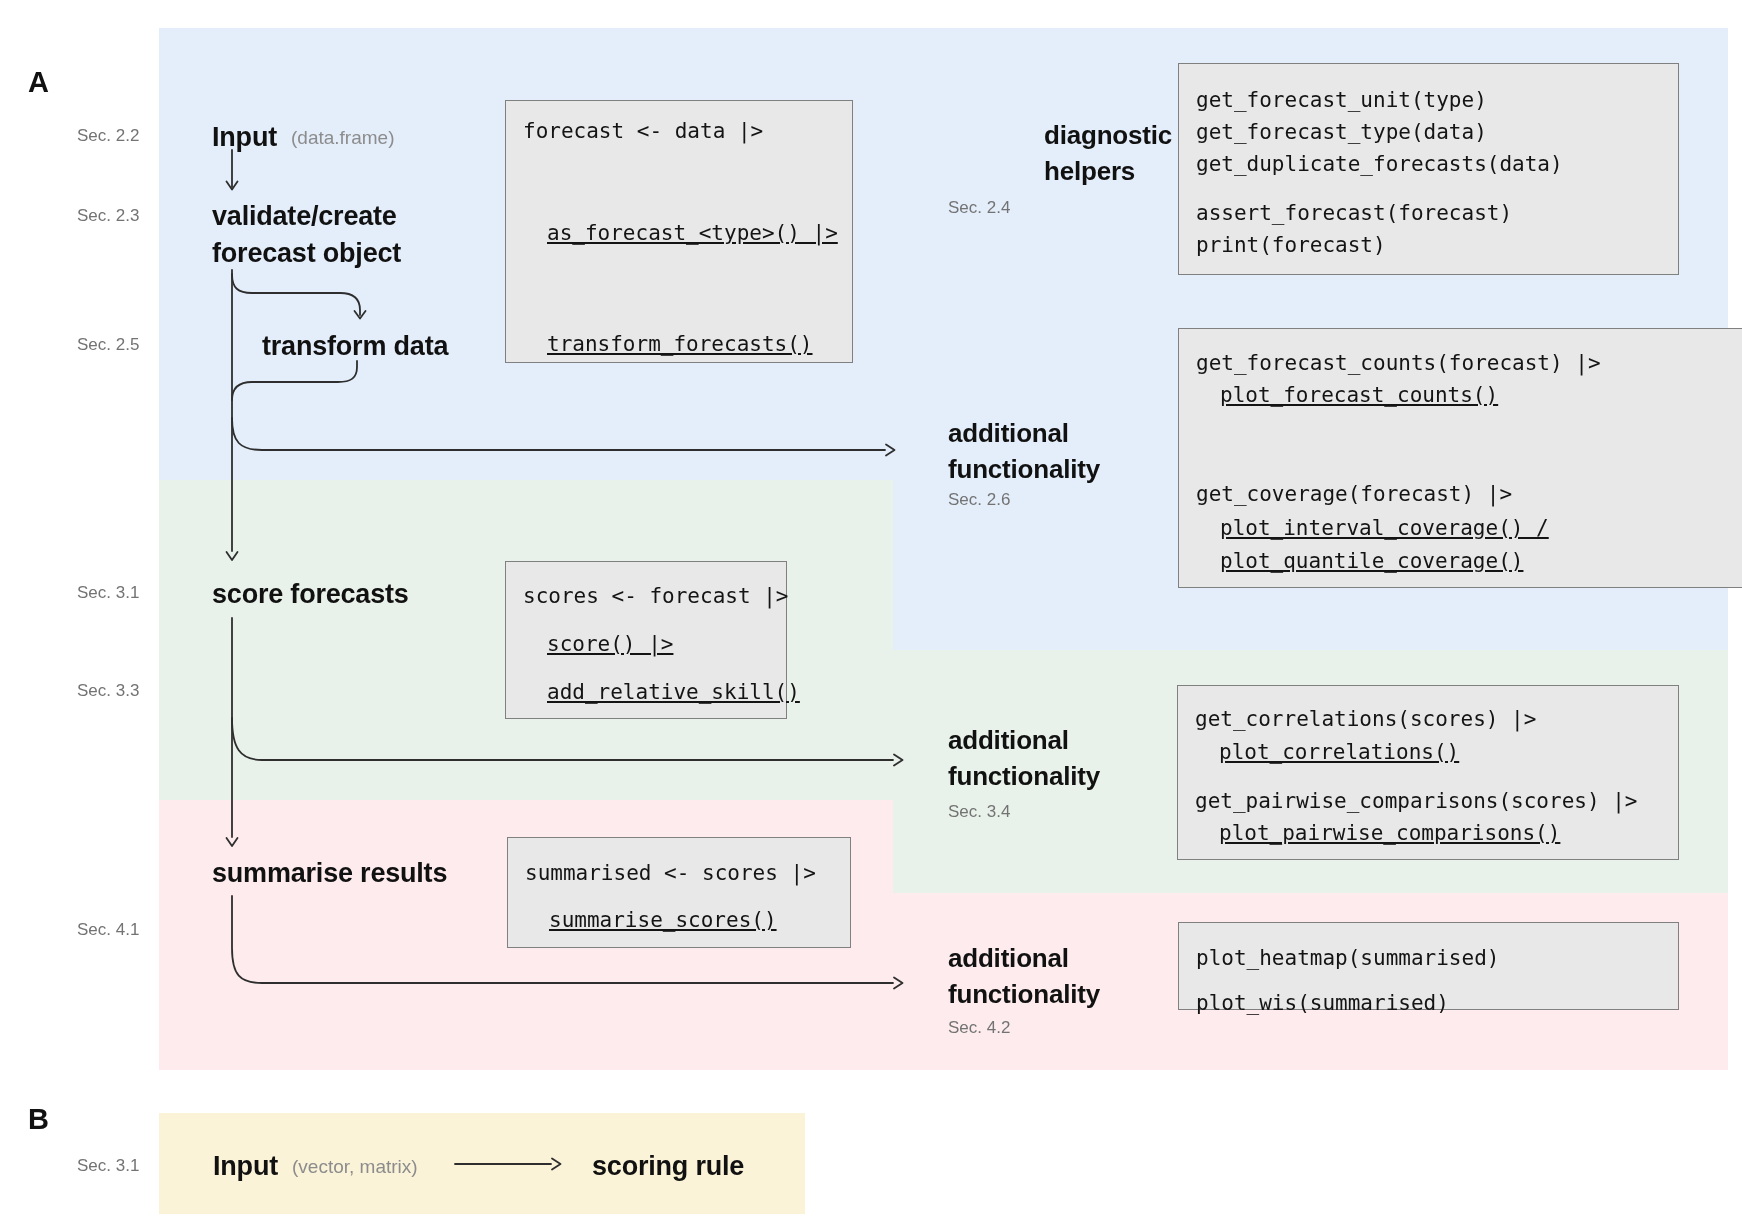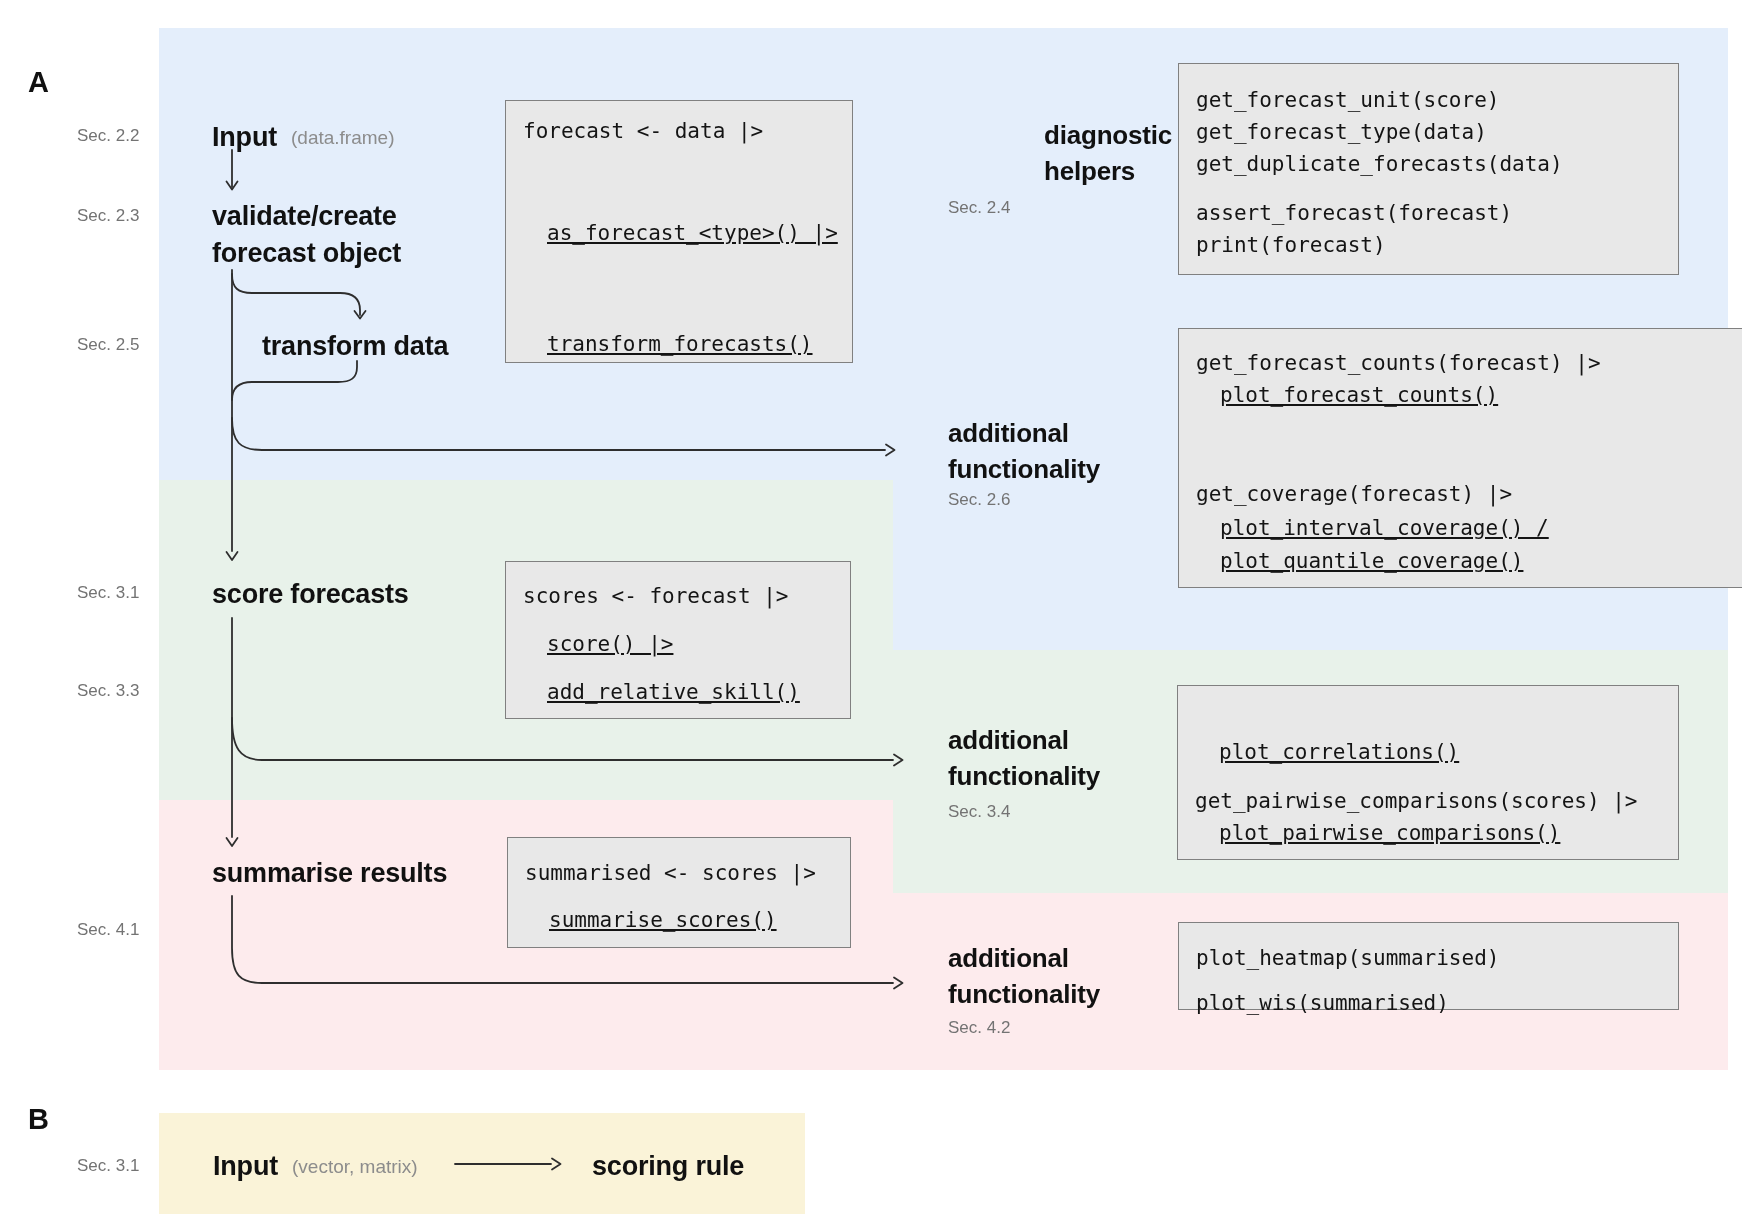--- a/index.html
+++ b/index.html
@@ -116,48 +116,49 @@
   <div>functionality</div>
 </div>
 <div class="sec" style="left:948px;top:1018px;">Sec. 4.2</div>
 
 <div class="codebox" style="left:505px;top:100px;width:348px;height:263px;">
   <div class="code-line" style="top:17px;">forecast &lt;- data |&gt;</div>
   <div class="code-line ind" style="top:119px;">as_forecast_&lt;type&gt;() |&gt;</div>
   <div class="code-line ind" style="top:230px;">transform_forecasts()</div>
 </div>
 
-<div class="codebox" style="left:505px;top:561px;width:346px;height:158px;">
+<div class="codebox" style="left:505px;top:561px;width:282px;height:158px;">
   <div class="code-line" style="top:21px;">scores &lt;- forecast |&gt;</div>
   <div class="code-line ind" style="top:69px;">score() |&gt;</div>
   <div class="code-line ind" style="top:117px;">add_relative_skill()</div>
 </div>
 
 <div class="codebox" style="left:507px;top:837px;width:344px;height:111px;">
   <div class="code-line" style="top:22px;">summarised &lt;- scores |&gt;</div>
   <div class="code-line ind" style="top:69px;">summarise_scores()</div>
 </div>
 
 <div class="codebox" style="left:1178px;top:63px;width:501px;height:212px;">
-  <div class="code-line" style="top:23px;">get_forecast_unit(score)</div>
+  <div class="code-line" style="top:23px;">get_forecast_unit(type)</div>
   <div class="code-line" style="top:55px;">get_forecast_type(data)</div>
   <div class="code-line" style="top:87px;">get_duplicate_forecasts(data)</div>
   <div class="code-line" style="top:136px;">assert_forecast(forecast)</div>
   <div class="code-line" style="top:168px;">print(forecast)</div>
 </div>
 
 <div class="codebox" style="left:1178px;top:328px;width:566px;height:260px;">
   <div class="code-line" style="top:21px;">get_forecast_counts(forecast) |&gt;</div>
   <div class="code-line ind" style="top:53px;">plot_forecast_counts()</div>
   <div class="code-line" style="top:152px;">get_coverage(forecast) |&gt;</div>
   <div class="code-line ind" style="top:186px;">plot_interval_coverage() /</div>
   <div class="code-line ind" style="top:219px;">plot_quantile_coverage()</div>
 </div>
 
 <div class="codebox" style="left:1177px;top:685px;width:502px;height:175px;">
+  <div class="code-line" style="top:20px;">get_correlations(scores) |&gt;</div>
   <div class="code-line ind" style="top:53px;">plot_correlations()</div>
   <div class="code-line" style="top:102px;">get_pairwise_comparisons(scores) |&gt;</div>
   <div class="code-line ind" style="top:134px;">plot_pairwise_comparisons()</div>
 </div>
 
 <div class="codebox" style="left:1178px;top:922px;width:501px;height:88px;">
   <div class="code-line" style="top:22px;">plot_heatmap(summarised)</div>
   <div class="code-line" style="top:67px;">plot_wis(summarised)</div>
 </div>
 

